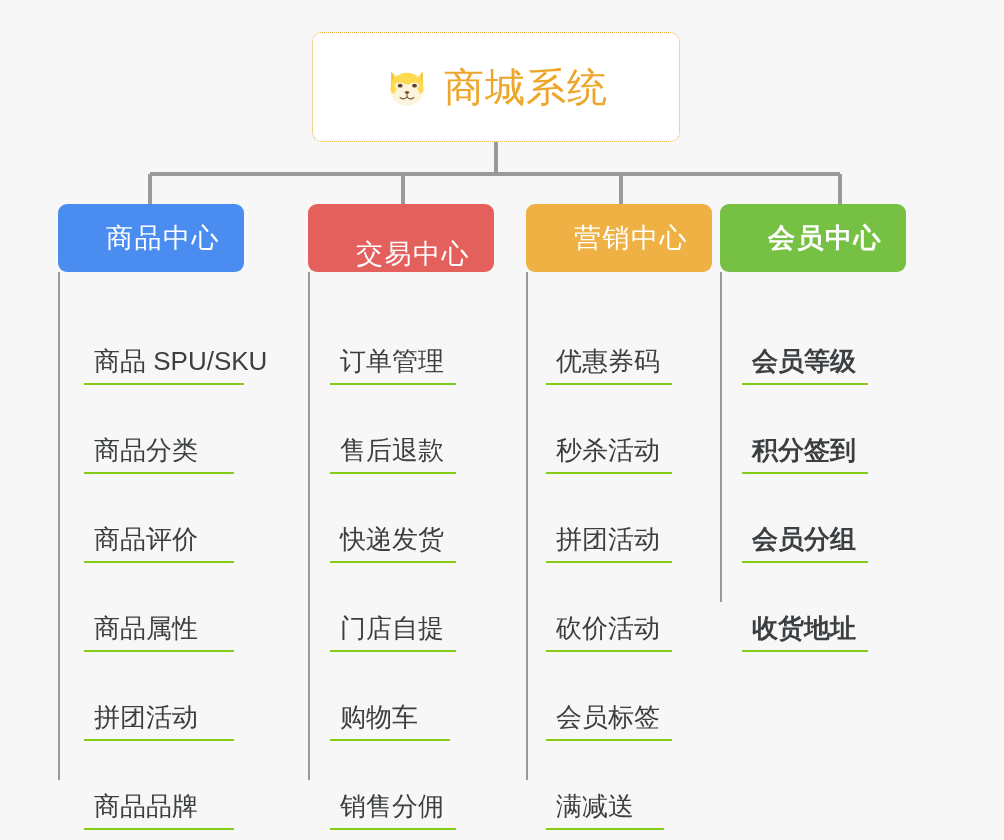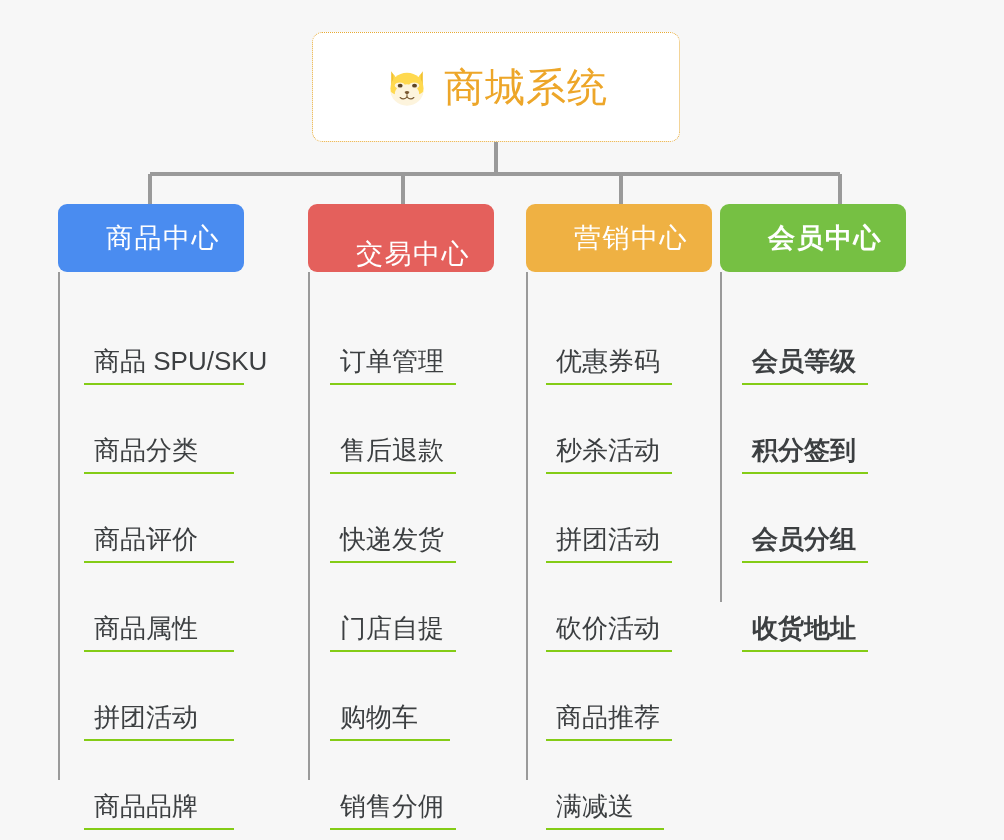--- a/index.html
+++ b/index.html
@@ -246,21 +246,21 @@
       <div class="leaf-item">
           <span class="leaf-label">秒杀活动</span>
         </div>
       <div class="leaf-item">
           <span class="leaf-label">拼团活动</span>
         </div>
       <div class="leaf-item">
           <span class="leaf-label">砍价活动</span>
         </div>
       <div class="leaf-item">
-          <span class="leaf-label">商品推荐</span>
+          <span class="leaf-label">会员标签</span>
         </div>
       <div class="leaf-item">
           <span class="leaf-label">满减送</span>
         </div>
     </div>
   </div>
 
   <div class="column" id="col-3">
     <div class="cat-pill">
       <span>会员中心</span>

